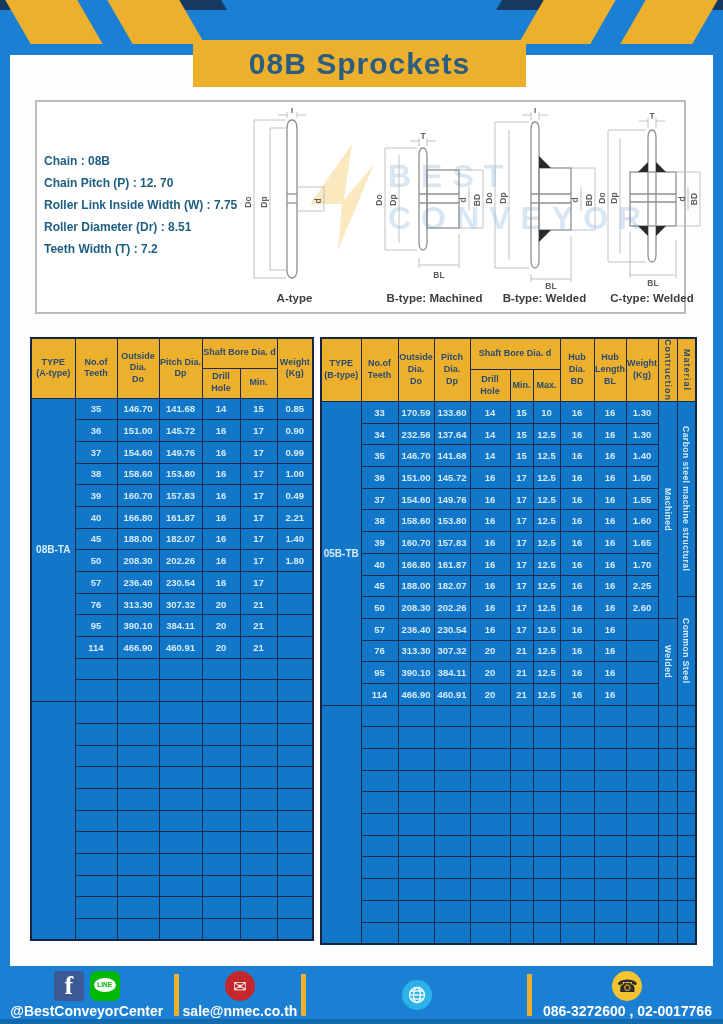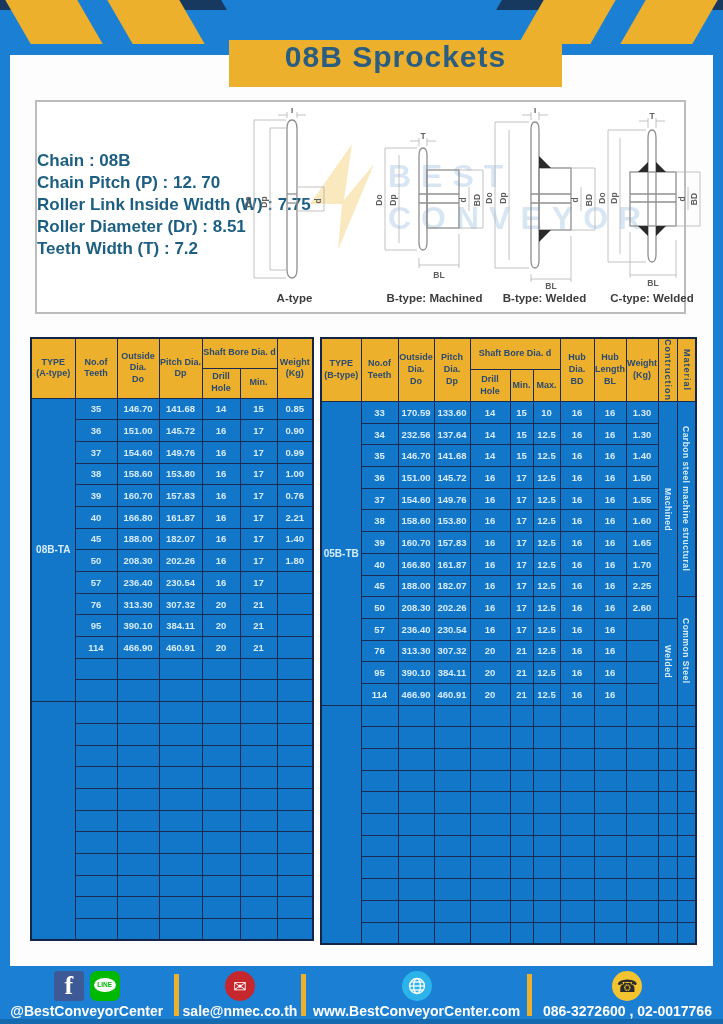--- a/index.html
+++ b/index.html
@@ -9,27 +9,27 @@
   
   .stripe { position:absolute; top:0; height:44px; background:#edb02d; }
   .skL { transform:skewX(30deg); }
   .skR { transform:skewX(-30deg); }
   .navy { background:#17395f; height:10px; }
 
   
   .paper { position:absolute; left:10px; top:55px; right:10px; bottom:58px; background:#fdfdfd; }
 
   .banner { position:absolute; left:193px; top:40px; width:333px; height:47px; background:#edb02d;
-            display:flex; justify-content:center;margin-left:36px; }
+            display:flex; align-items:center; justify-content:center; }
   .banner span { font-size:30px; font-weight:bold; color:#2a5d80; letter-spacing:1px; }
 
   
   .drawing-box { position:absolute; left:35px; top:100px; width:651px; height:214px; background:#ffffff;
                  border:2px solid #bcbcbc; box-sizing:border-box; }
-  .specs { position:absolute; left:0; top:48px; color:#1d5f82; font-weight:bold; font-size:17px; line-height:22px; white-space:nowrap; }
+  .specs { position:absolute; left:7px; top:48px; color:#1d5f82; font-weight:bold; font-size:12px; line-height:22px; white-space:nowrap; }
   .watermark { position:absolute; left:271px; top:40px; display:flex; align-items:center; gap:14px; opacity:0.30; pointer-events:none; }
   .wm-text span { display:block; font-size:32px; font-weight:bold; color:#7fb0dd; letter-spacing:10px; line-height:42px; }
   .sprk { position:absolute; top:6px; text-align:center; }
   .sprk svg { display:block; margin:0 auto; }
   .sprk .dlabel { display:block; margin-top:2px; font-size:11.5px; font-weight:bold; color:#3c3c3c; white-space:nowrap; }
   .part { stroke:#8f8f8f; stroke-width:1.3; fill:none; }
   .dim  { stroke:#b3b3b3; stroke-width:0.8; fill:none; }
   .weld { fill:#2a2a2a; stroke:none; }
   .dtxt { font-size:8.5px; fill:#5f5f5f; font-weight:bold; }
 
@@ -287,21 +287,21 @@
             <td>16</td>
             <td>17</td>
             <td>1.00</td>
           </tr>
           <tr>
             <td>39</td>
             <td>160.70</td>
             <td>157.83</td>
             <td>16</td>
             <td>17</td>
-            <td>0.76</td>
+            <td>0.49</td>
           </tr>
           <tr>
             <td>40</td>
             <td>166.80</td>
             <td>161.87</td>
             <td>16</td>
             <td>17</td>
             <td>2.21</td>
           </tr>
           <tr>
@@ -822,21 +822,20 @@
     <div class="fsec" style="flex:0 0 30.5%;">
       <div class="circ globe-circ">
         <svg width="20" height="20" viewBox="0 0 20 20" stroke="#ffffff" fill="none" stroke-width="1.3">
           <circle cx="10" cy="10" r="7.5"></circle>
           <ellipse cx="10" cy="10" rx="3.4" ry="7.5"></ellipse>
           <line x1="2.5" y1="10" x2="17.5" y2="10"></line>
           <line x1="3.6" y1="6" x2="16.4" y2="6"></line>
           <line x1="3.6" y1="14" x2="16.4" y2="14"></line>
         </svg>
       </div>
-      <div class="flabel">www.BestConveyorCenter.com</div>
     </div>
     <div class="fdiv"></div>
     <div class="fsec" style="flex:1 1 auto;">
       <div class="circ phone-circ">☎</div>
       <div class="flabel">086-3272600 , 02-0017766</div>
     </div>
   </div>
   <div class="bottom-edge"></div>
 
 </div>

